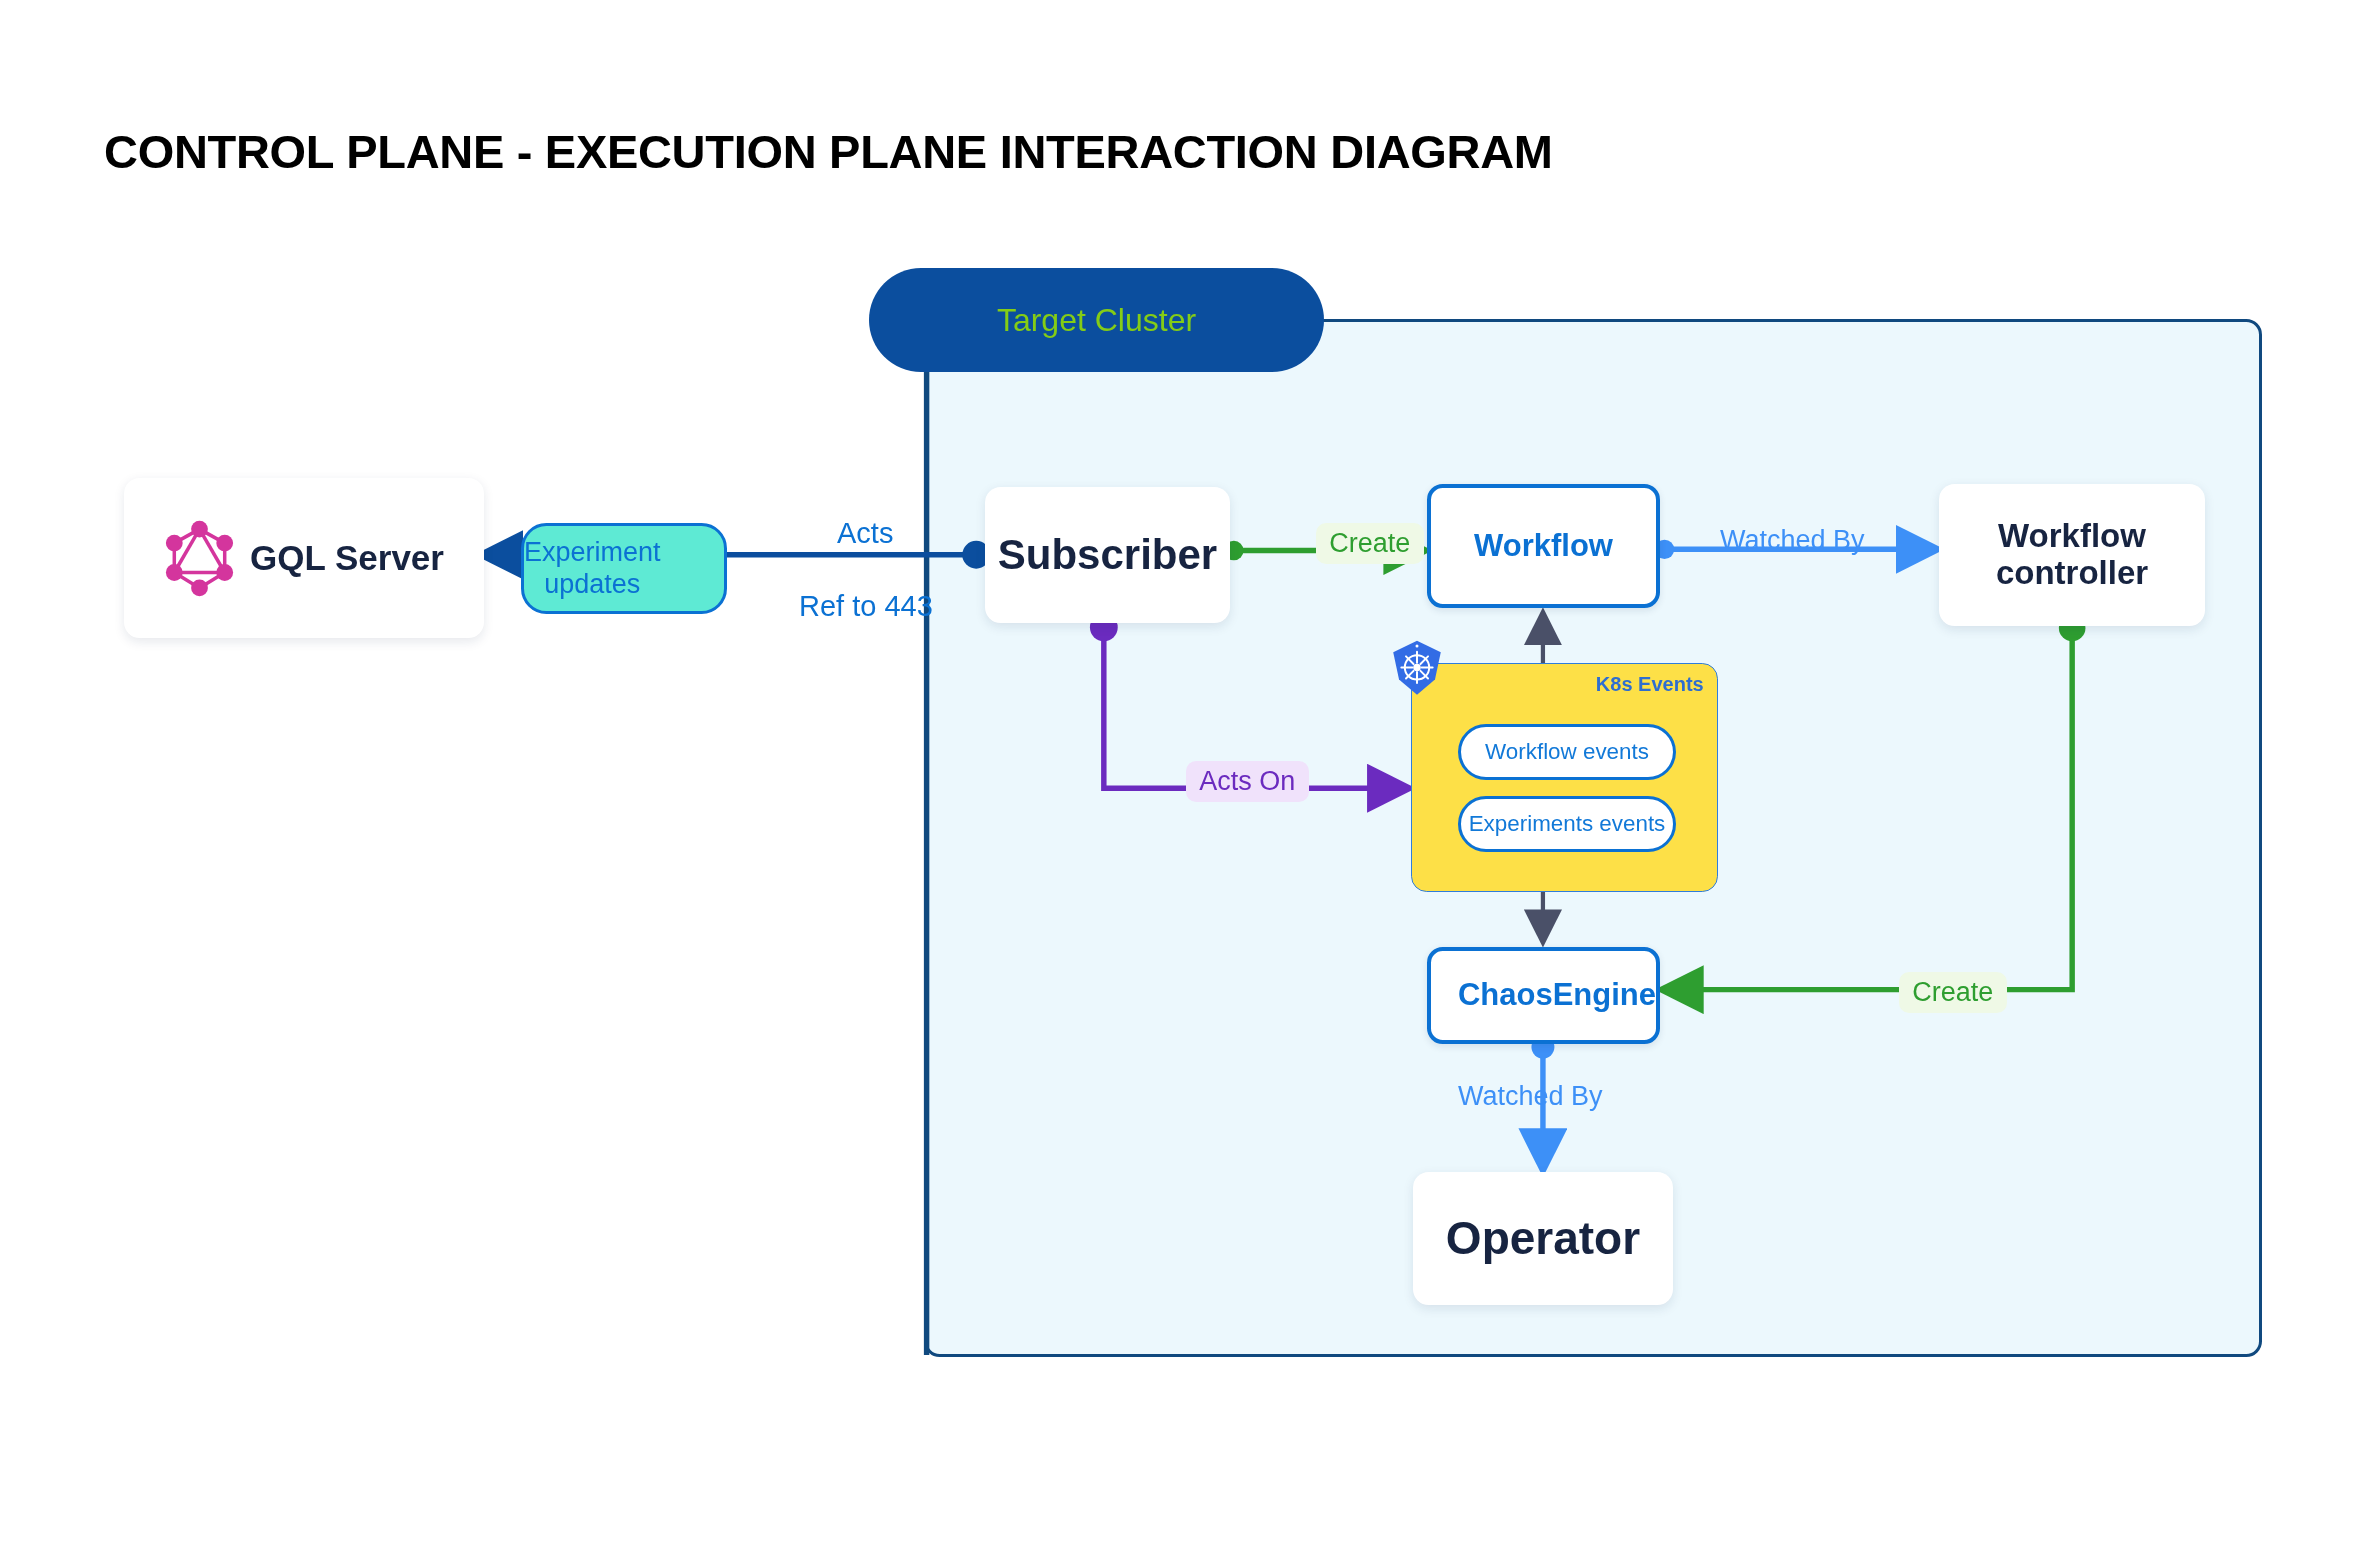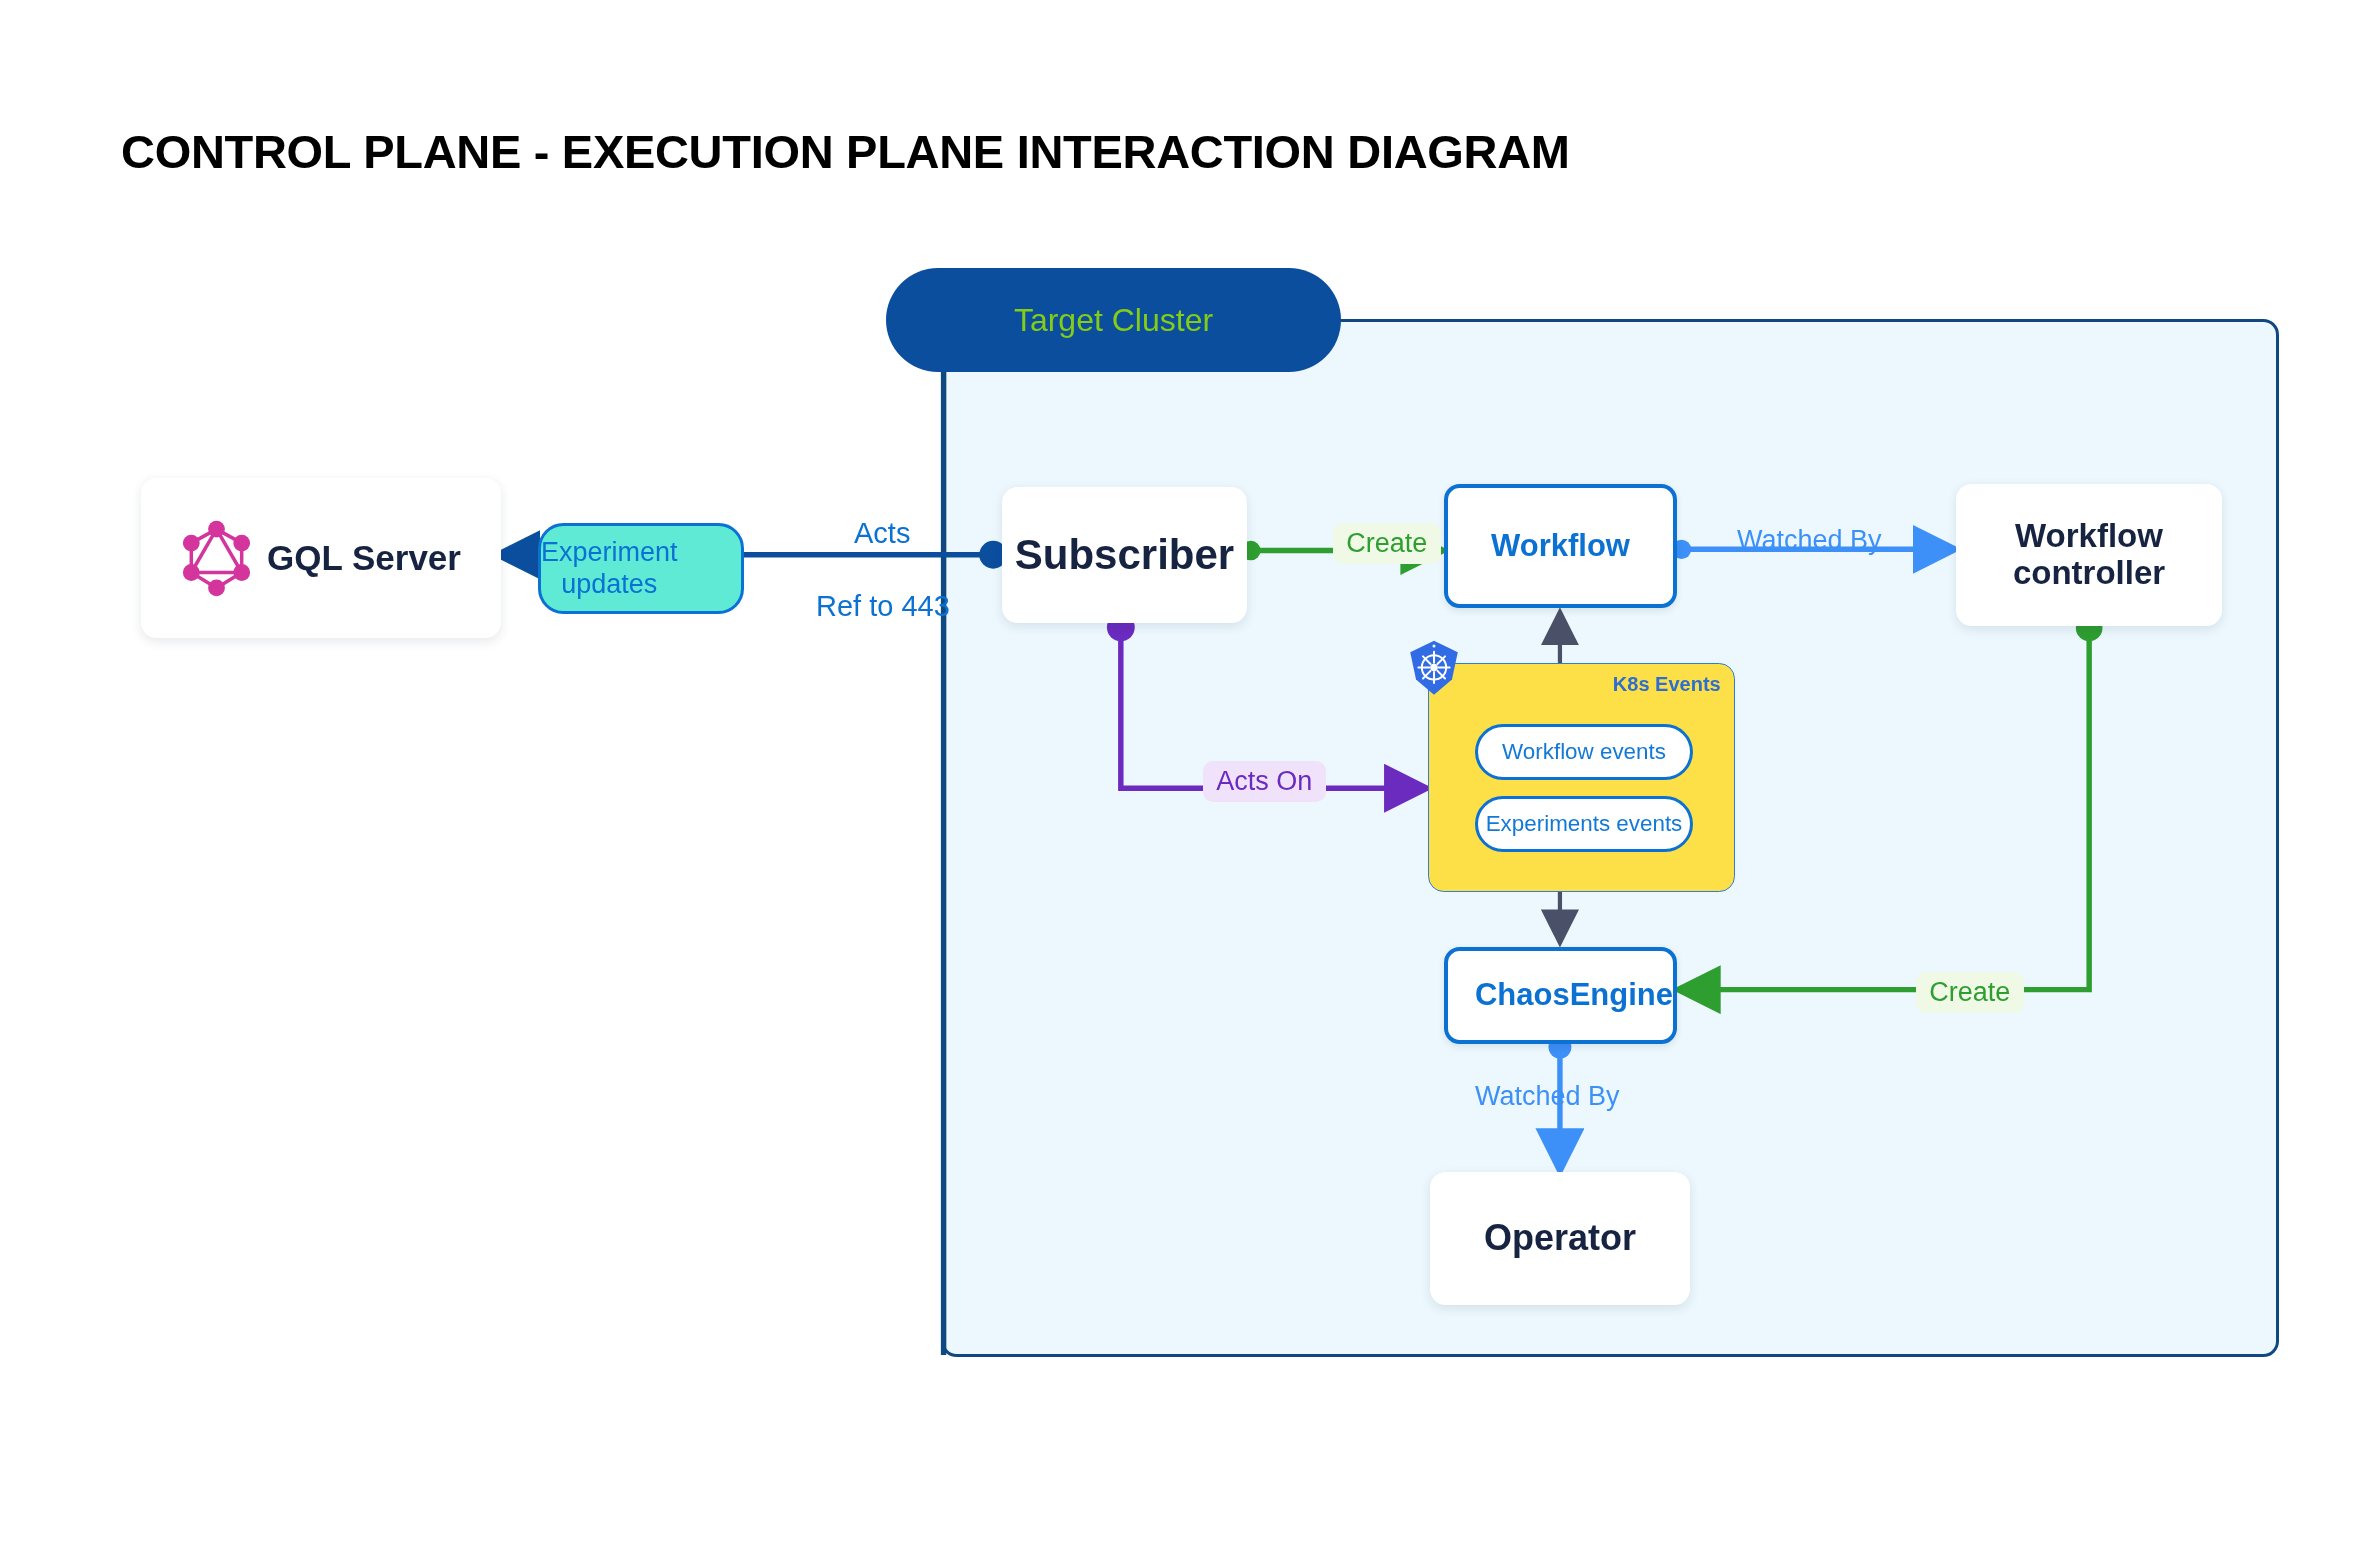--- a/index.html
+++ b/index.html
@@ -9,21 +9,21 @@
   }
   body {
     width: 2377px;
     height: 1542px;
     position: relative;
     font-family: "Liberation Sans", sans-serif;
     overflow: hidden;
   }
   #stage {
     position: absolute;
-    left: 17px; top: 0;
+    left: 0; top: 0;
     width: 1949px;
     height: 1542px;
   }
 
   
   .page-title {
     position: absolute;
     left: 104px;
     top: 124px;
     font-size: 47px;
@@ -94,21 +94,21 @@
   
   #node-gql        { left: 124px;  top: 478px;  width: 360px;  height: 160px; }
   #node-subscriber { left: 985px; top: 487px;  width: 245px;  height: 136px; }
   #node-workflow   { left: 1427px; top: 484px;  width: 233px;  height: 124px; }
   #node-wfctrl     { left: 1939px; top: 484px;  width: 266px;  height: 142px; }
   #node-chaos      { left: 1427px; top: 947px; width: 233px;  height: 97px; justify-content: flex-end; }
   #node-operator   { left: 1413px; top: 1172px; width: 260px;  height: 133px; }
 
   #node-gql .node-label { font-size: 35px; }
   #node-wfctrl .node-label { font-size: 33px; }
-  #node-operator .node-label { font-size: 36px; }
+  #node-operator .node-label { font-size: 46px; }
 
   .gql-inner {
     display: flex;
     align-items: center;
     gap: 15px;
   }
   .gql-logo { width: 71px; height: 77px; flex: 0 0 auto; }
 
   
   #k8s-group {

